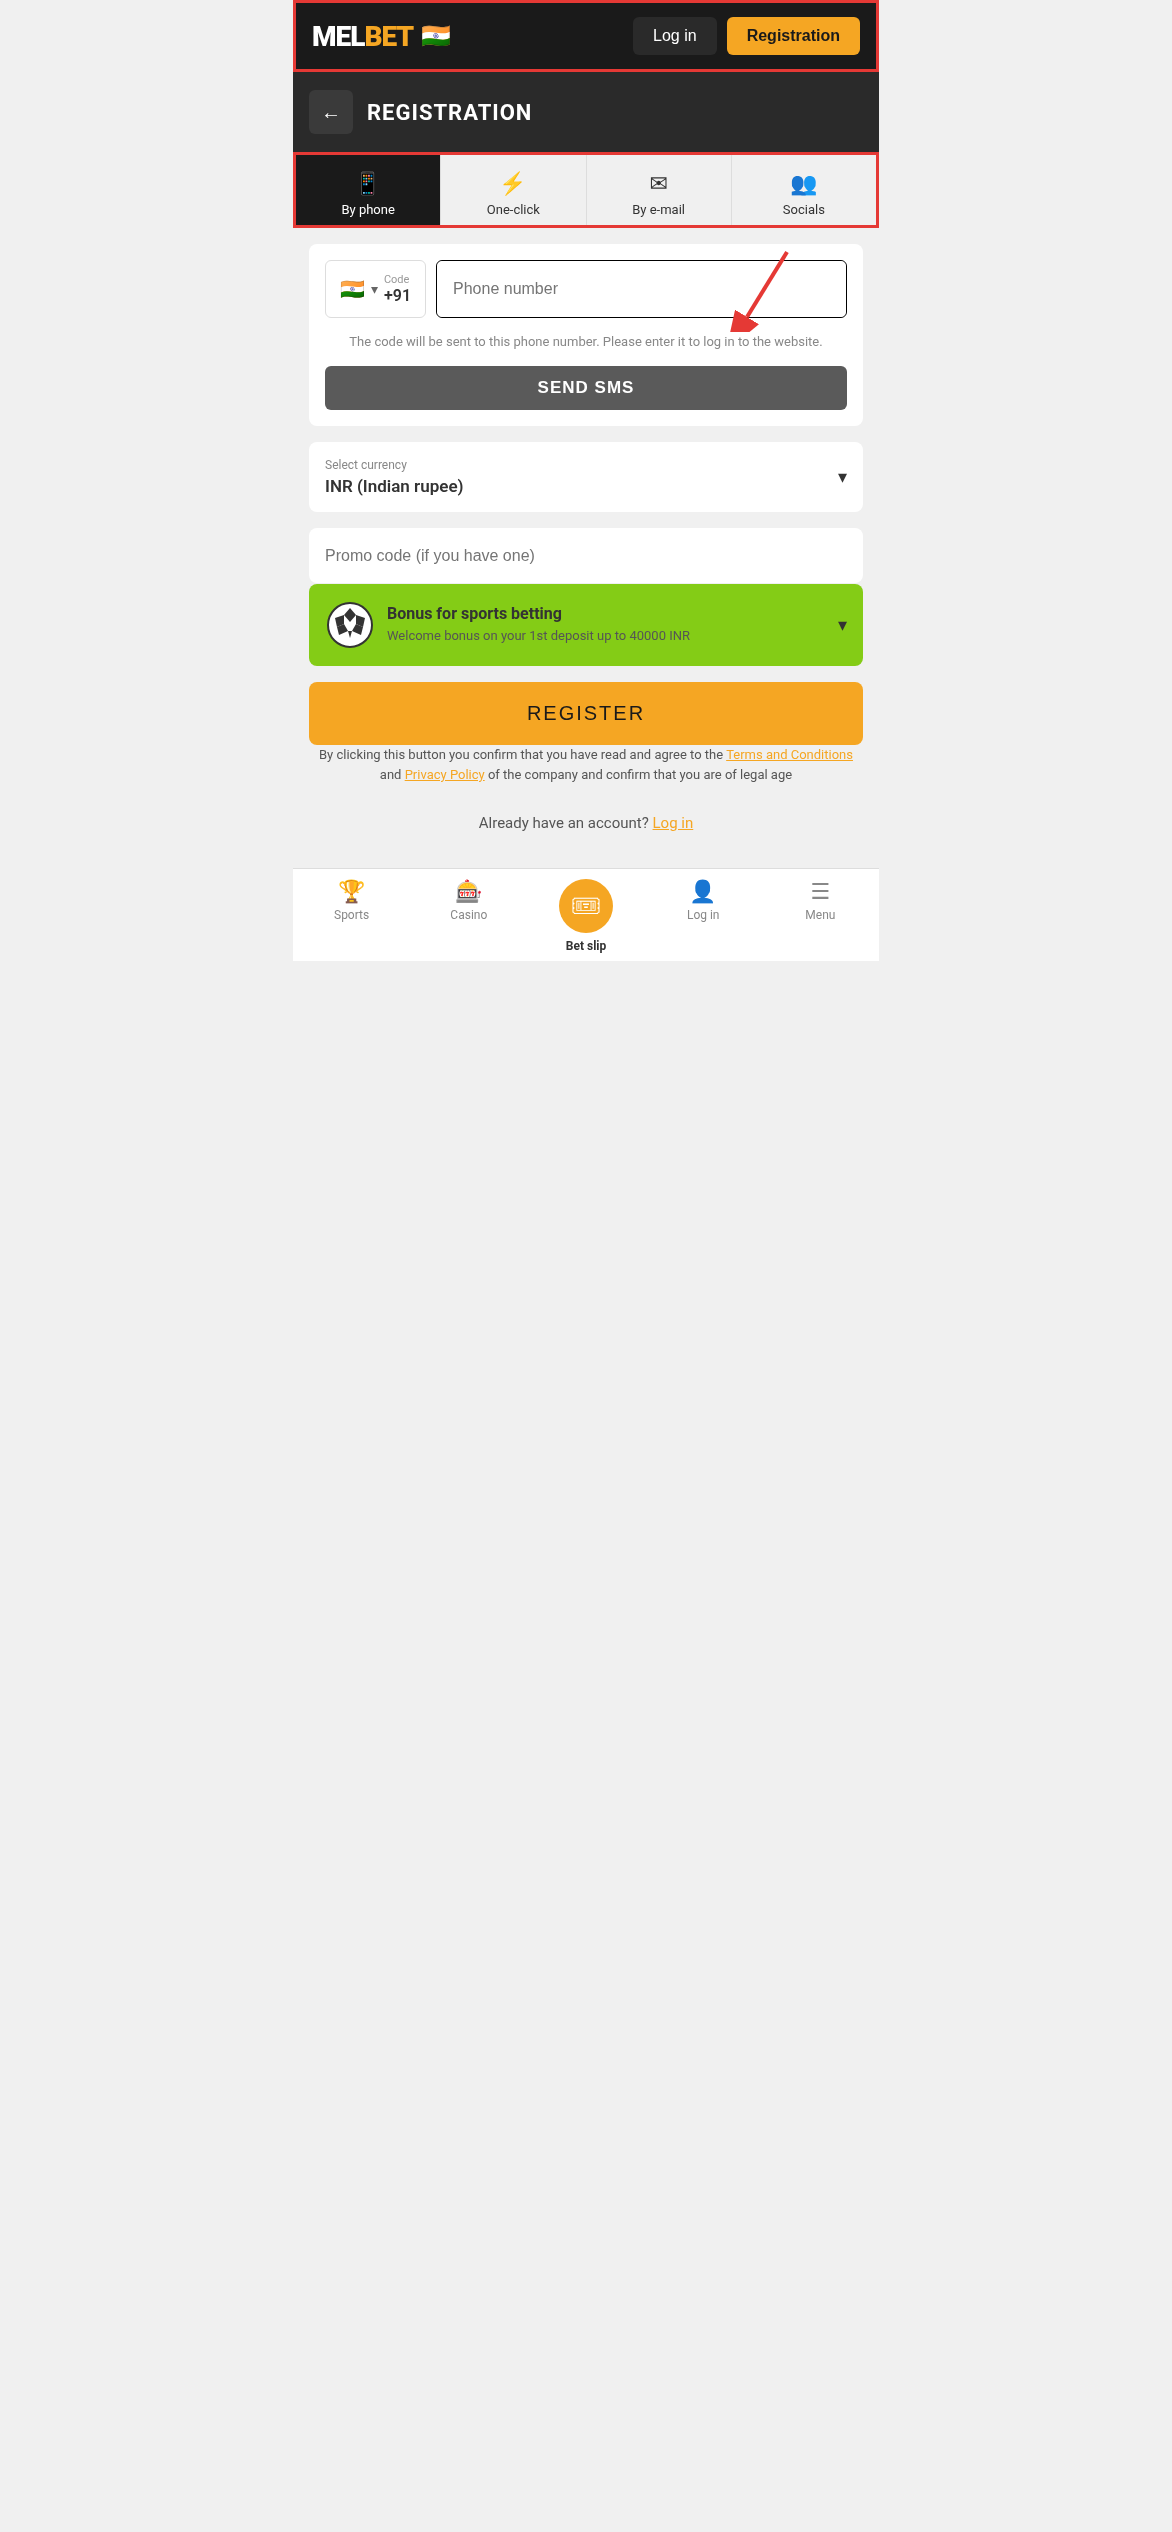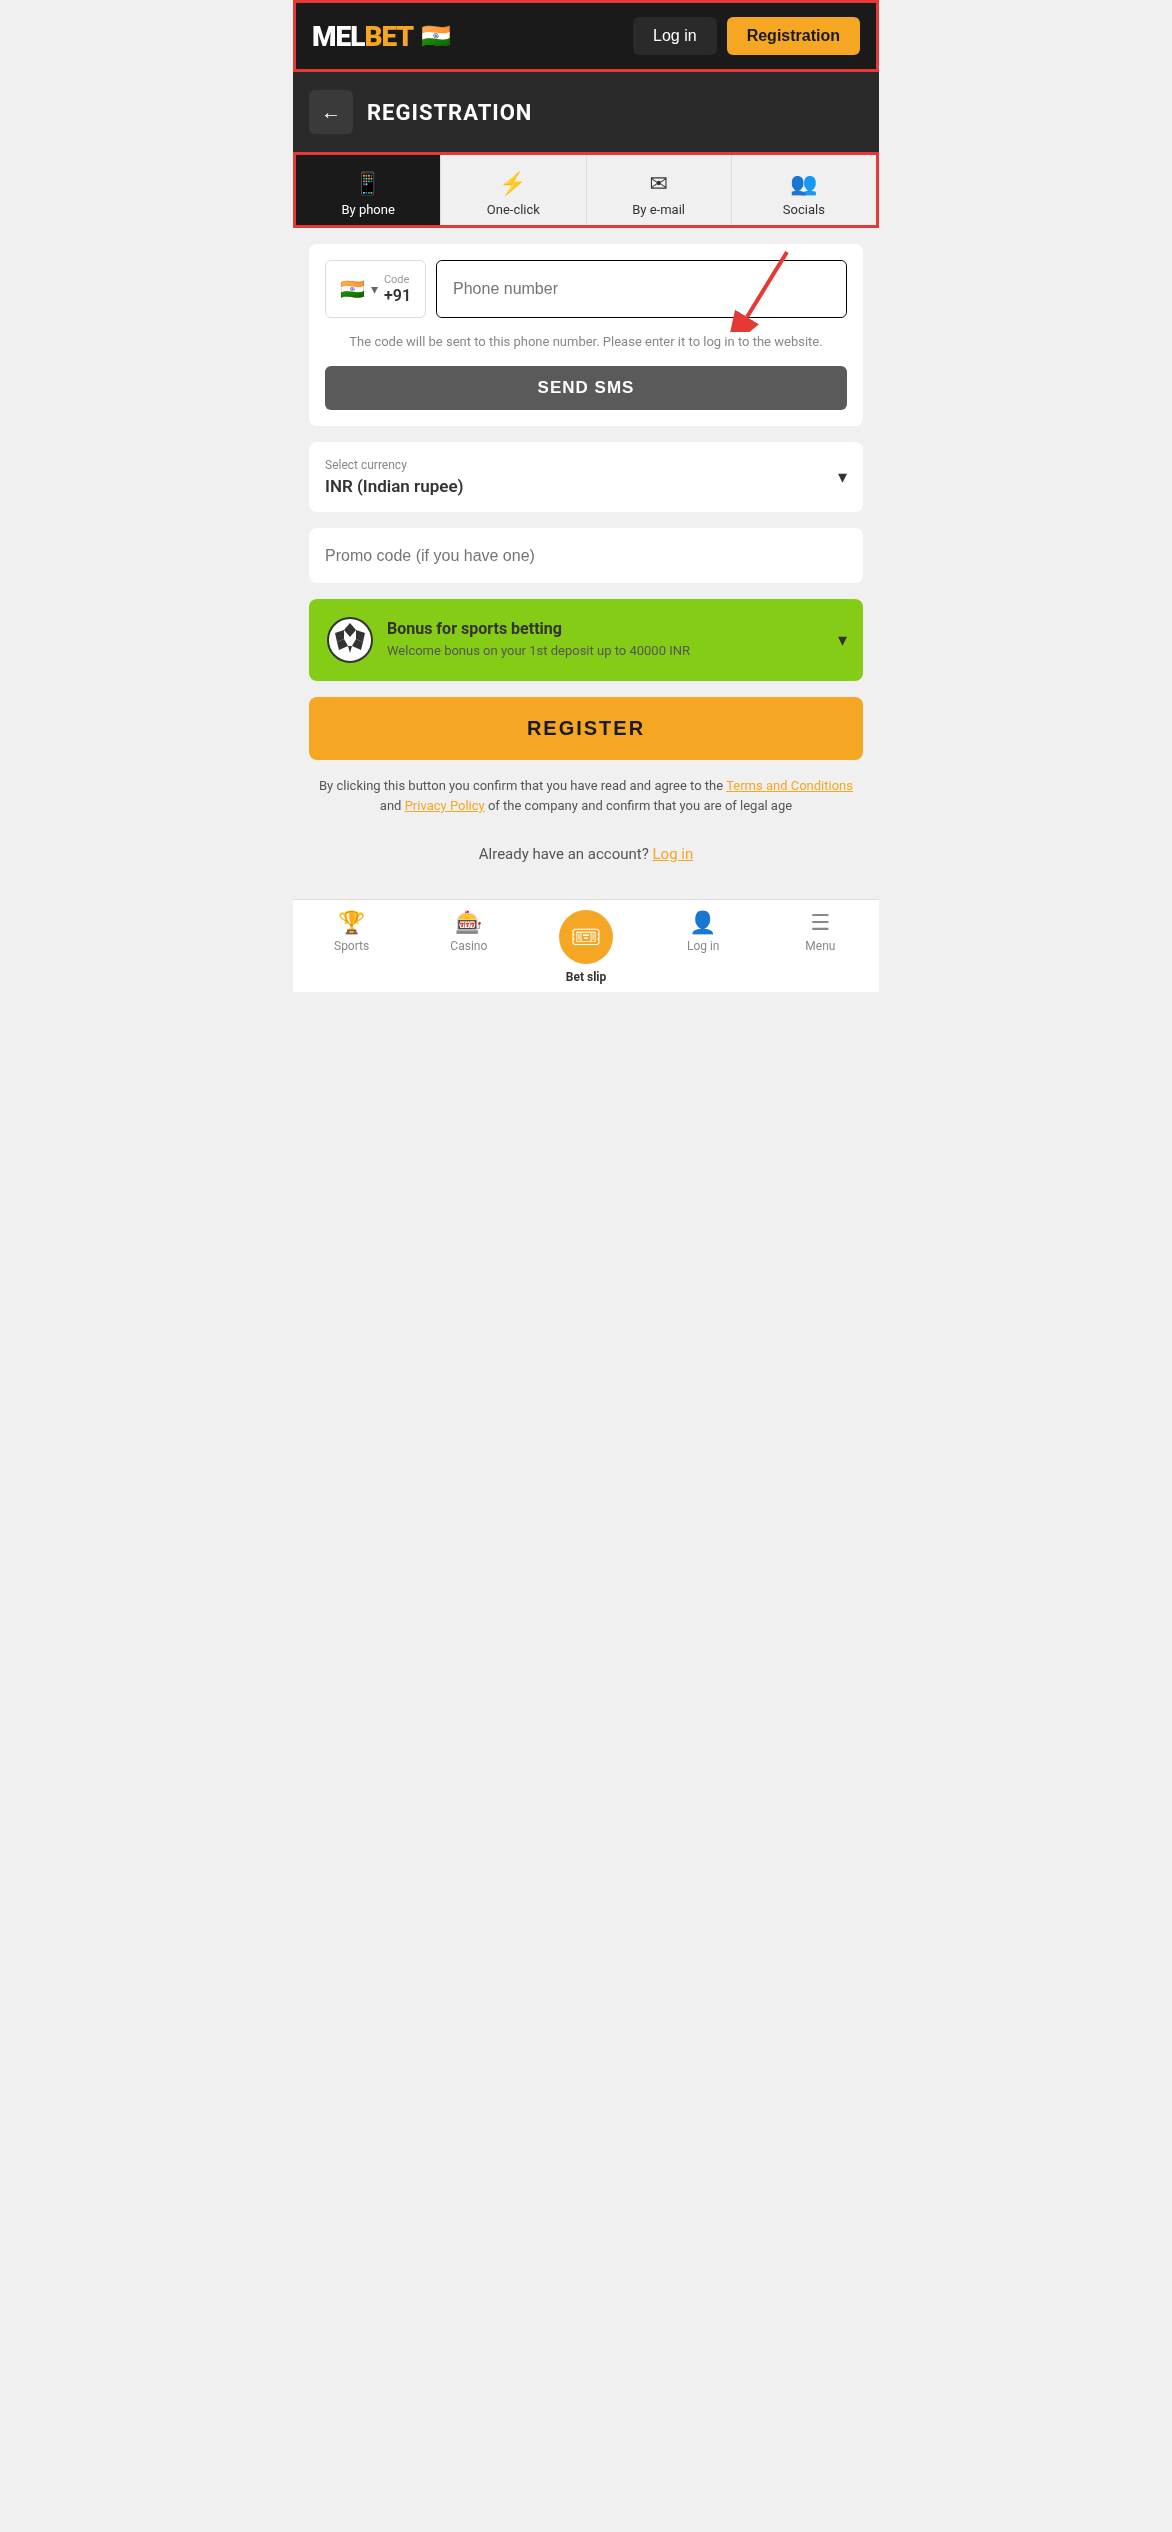--- a/index.html
+++ b/index.html
@@ -222,21 +222,21 @@
       font-size: 17px;
       font-weight: 600;
       color: #333;
     }
 
     
     .promo-section {
       background: white;
       border-radius: 8px;
       padding: 18px 16px;
-      margin-bottom: 16px;
+      margin-bottom: 1px;
     }
     .promo-input {
       width: 100%;
       border: none;
       outline: none;
       font-size: 16px;
       color: #999;
     }
 
     
@@ -271,24 +271,23 @@
 
     
     .register-btn {
       width: 100%;
       background: #f5a623;
       color: #1a1a1a;
       border: none;
       border-radius: 8px;
       padding: 20px;
       font-size: 20px;
-      font-weight: 700;
+      font-weight: 400;
       letter-spacing: 2px;
       cursor: pointer;
-      margin-bottom: 16px;
     }
 
     
     .terms-text {
       font-size: 13px;
       color: #555;
       text-align: center;
       line-height: 1.6;
       margin-bottom: 28px;
       padding: 0 8px;

